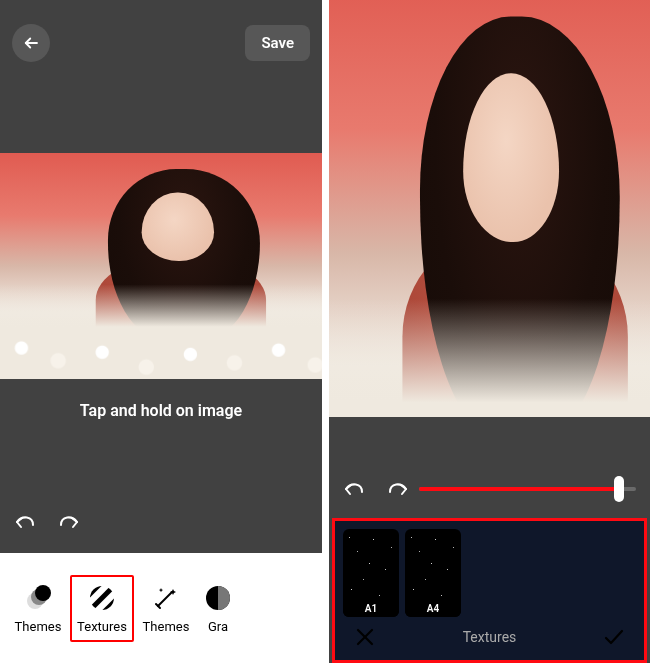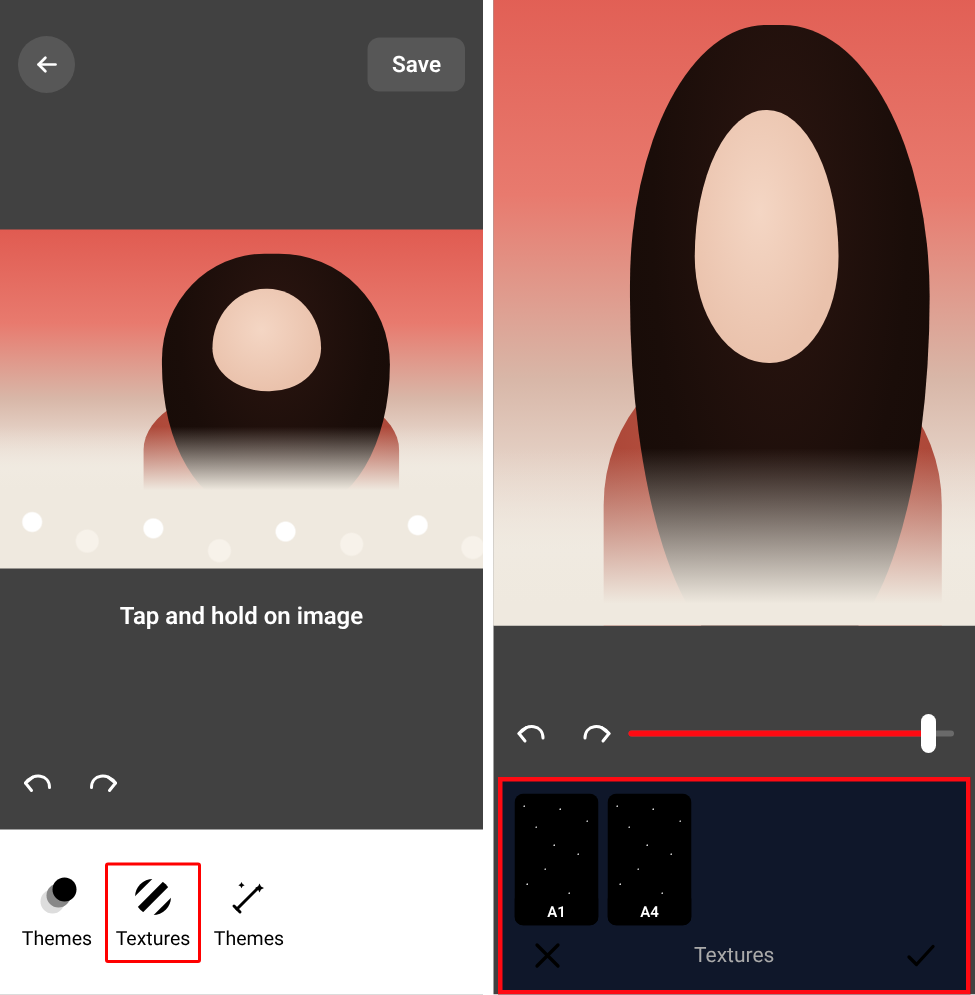--- a/index.html
+++ b/index.html
@@ -239,20 +239,29 @@
       <div class="tool-icon">
         <svg width="28" height="28" viewBox="0 0 28 28" fill="none" stroke="#000" stroke-width="2" stroke-linecap="round">
             <path d="M6 22 L20 8"></path>
             <path d="M4 20 L8 24"></path>
             <path d="M21 5 l1 2 2 1 -2 1 -1 2 -1 -2 -2 -1 2 -1 z" fill="#000" stroke="none"></path>
             <path d="M9 4 l.7 1.4 1.4 .7 -1.4 .7 -.7 1.4 -.7 -1.4 -1.4 -.7 1.4 -.7 z" fill="#000" stroke="none"></path>
           </svg>
       </div>
       <div class="tool-label">Themes</div>
     </div>
+    <div class="tool" style="flex:0 0 40px">
+      <div class="tool-icon">
+        <svg width="28" height="28" viewBox="0 0 28 28">
+            <circle cx="14" cy="14" r="12" fill="#000"></circle>
+            <path d="M14 2 A12 12 0 0 1 14 26 Z" fill="#777"></path>
+          </svg>
+      </div>
+      <div class="tool-label">Gra</div>
+    </div>
   </div>
 </div>
 
 <div class="gap"></div>
 
 <div class="panel panel-right">
 
   <div class="image-area-r">
     <div class="photo">
       <div class="sweater"></div>

